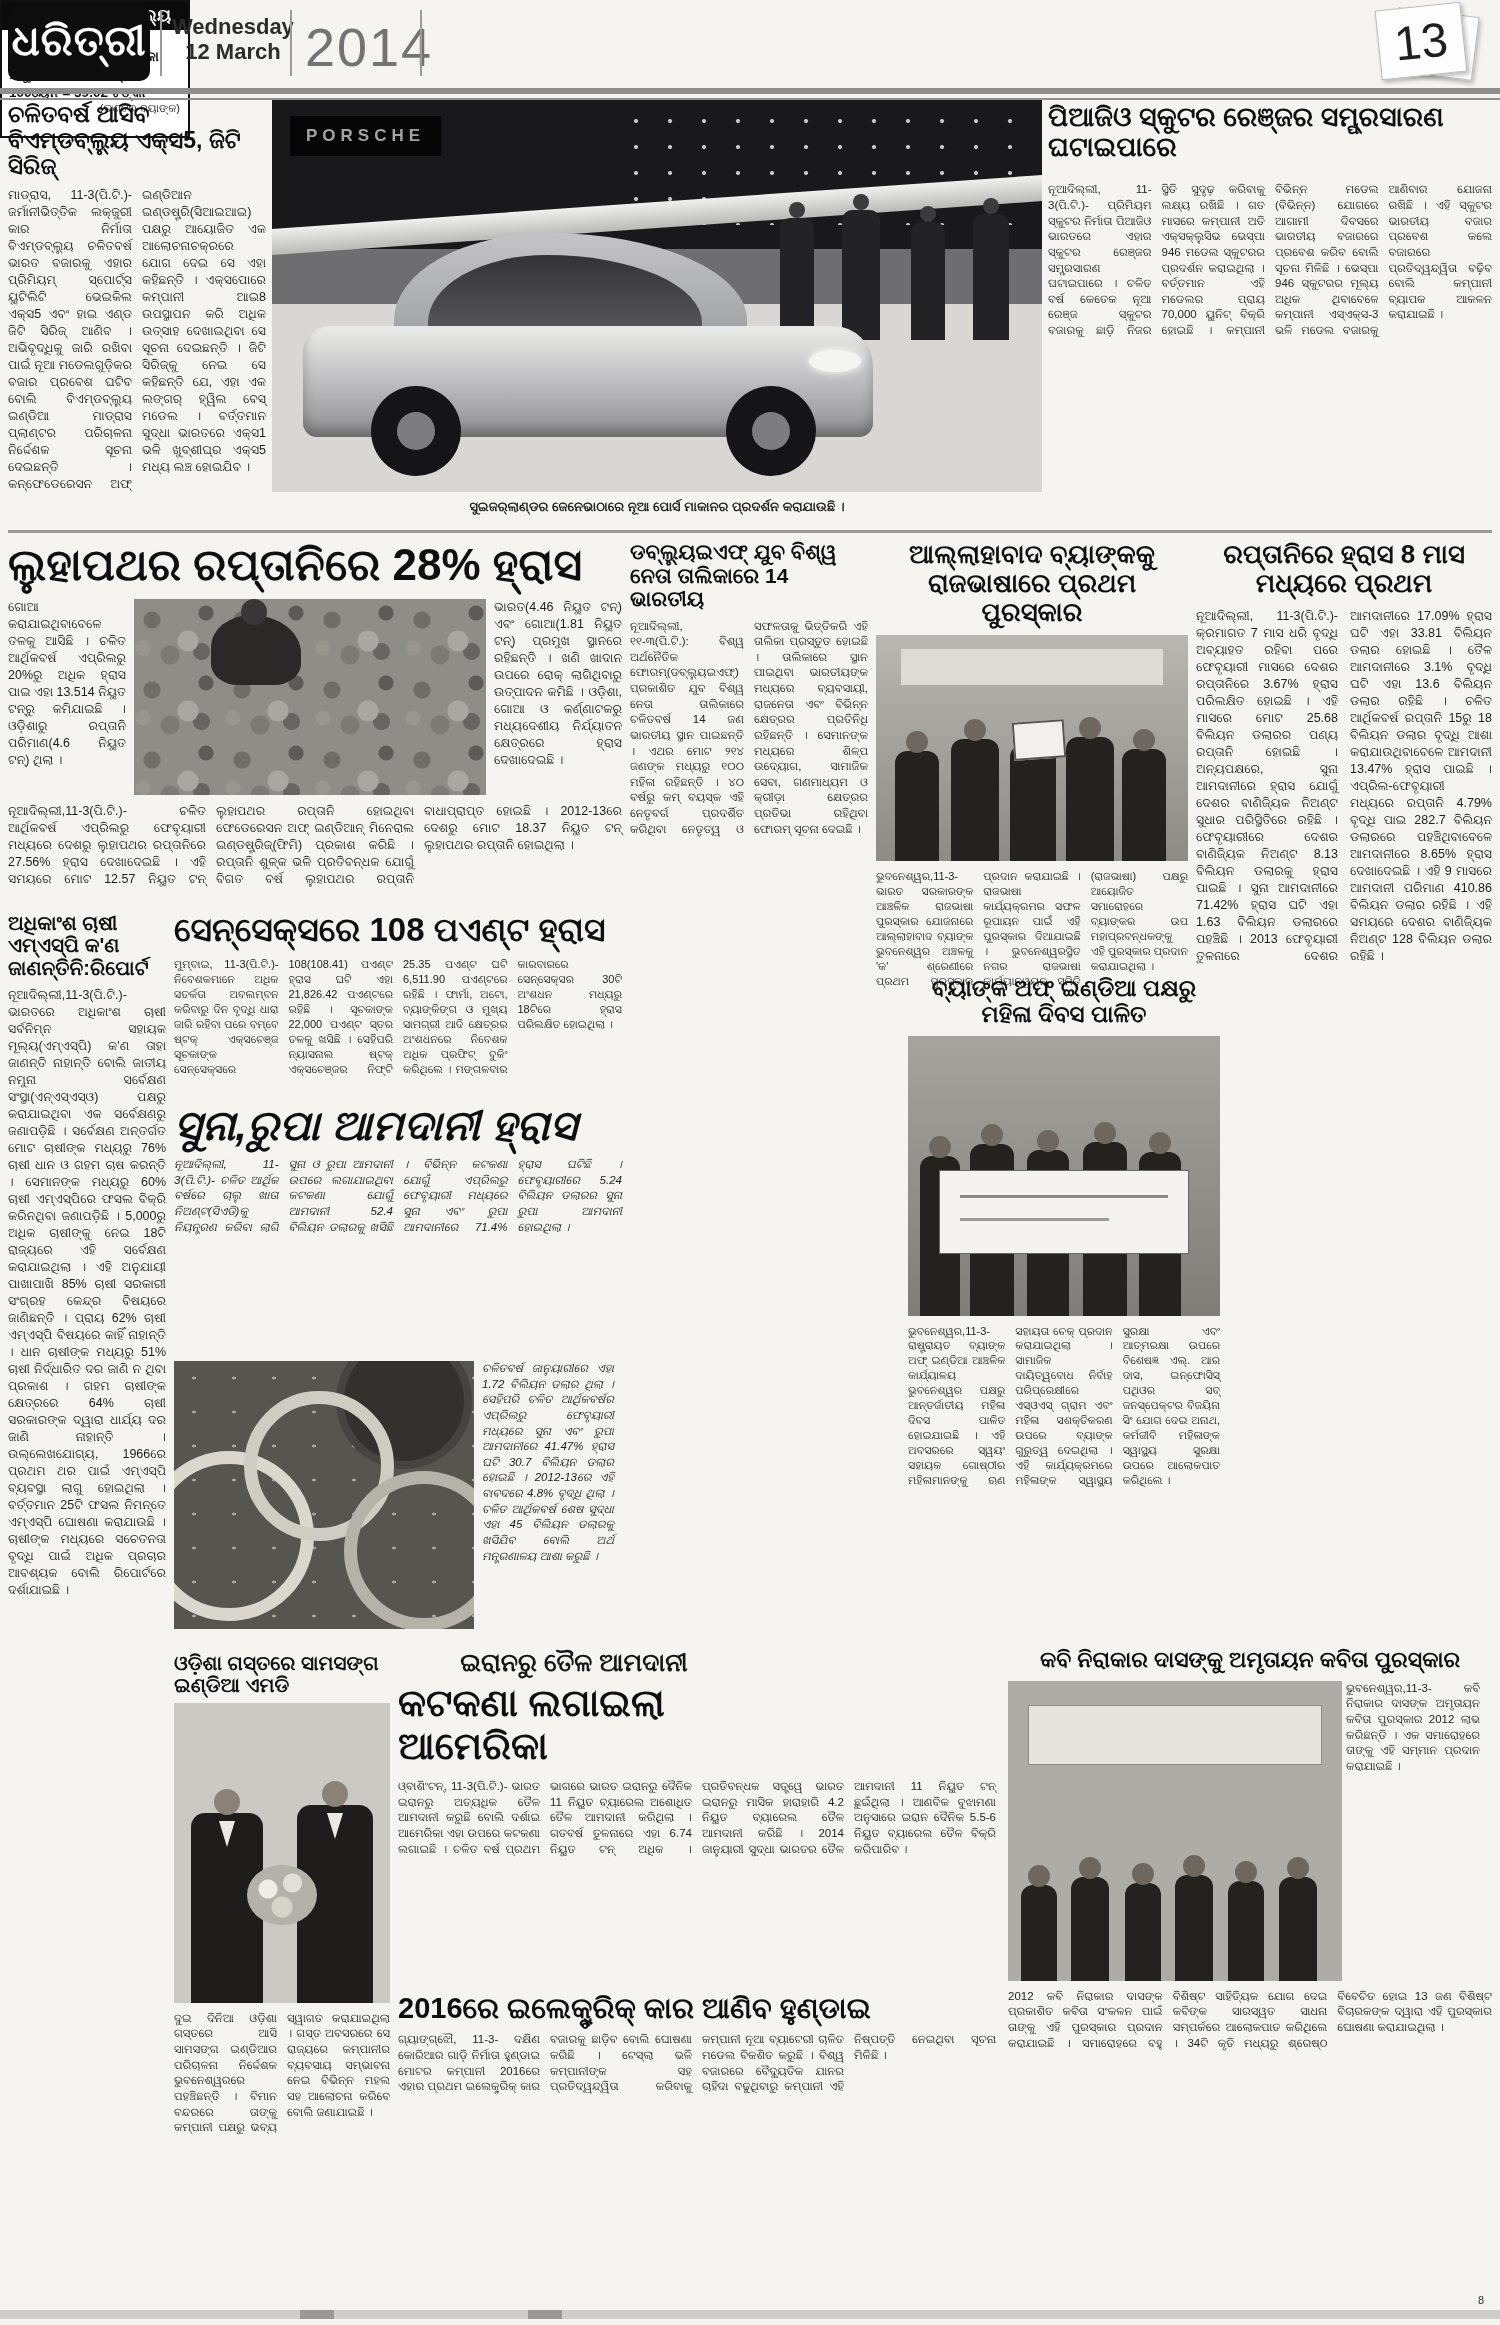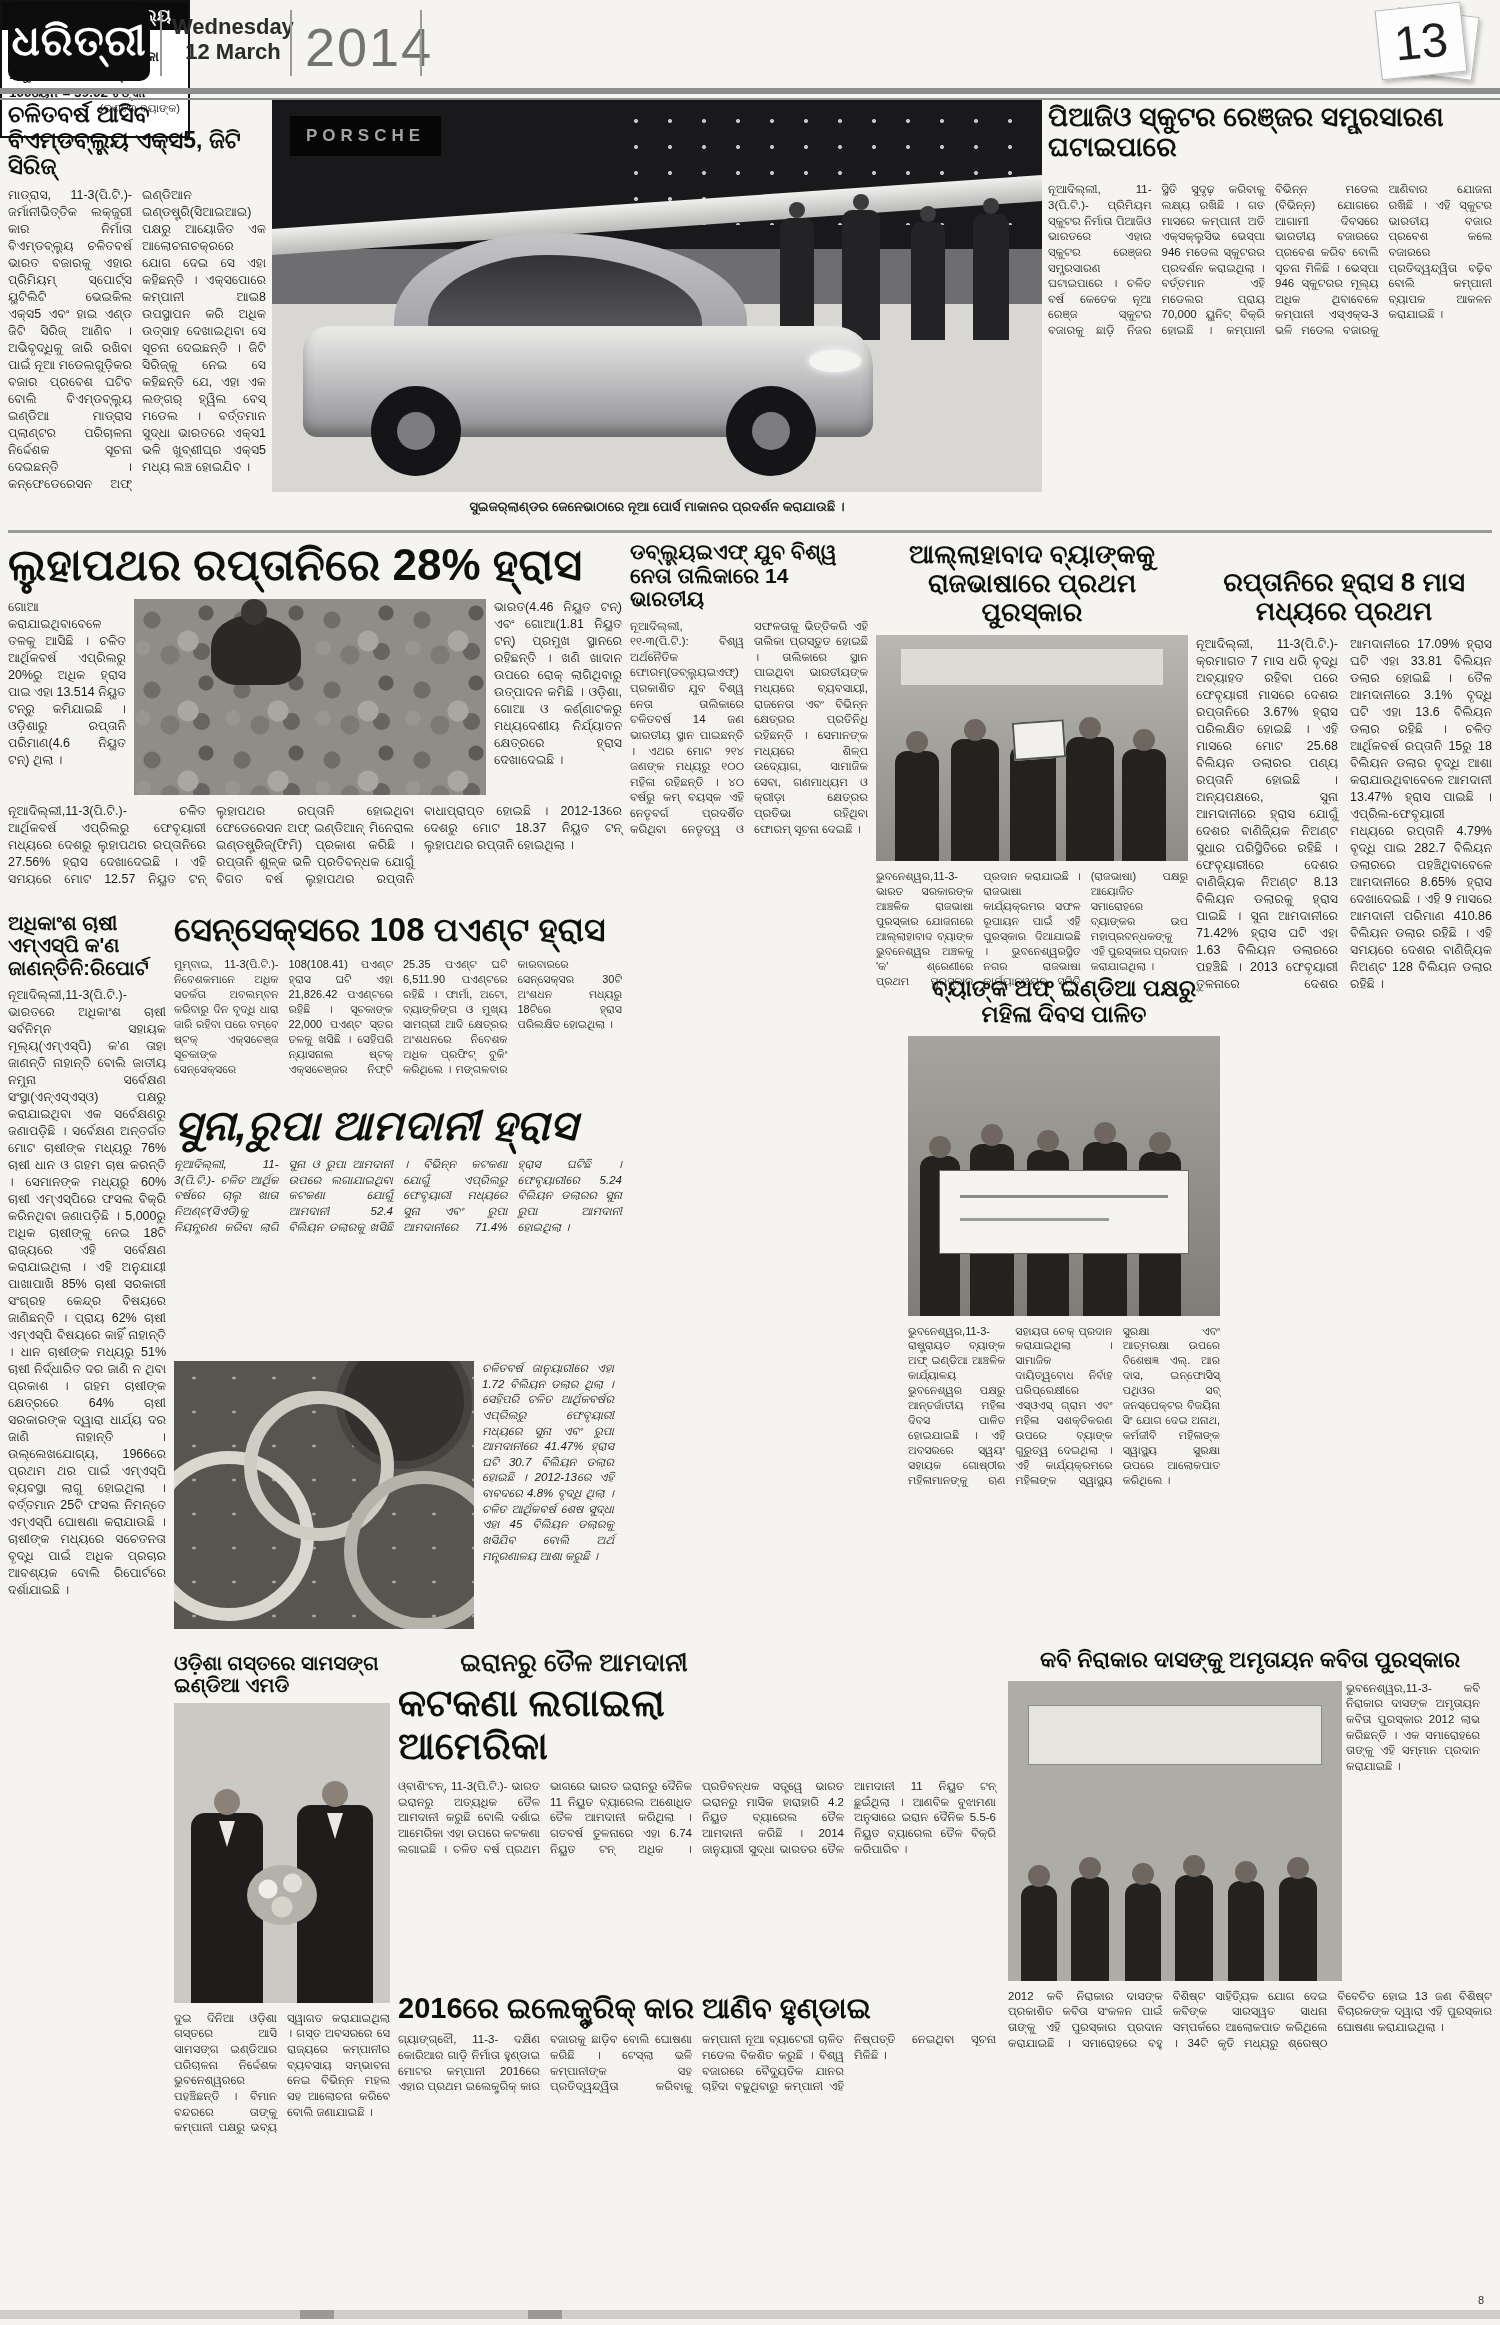--- a/index.html
+++ b/index.html
@@ -80,21 +80,21 @@
   #allahabad { left:876px; top:540px; width:312px; height:432px; }
   #allahabad .hl { font-size:26px; text-align:center; margin-bottom:8px; }
   #award-img { width:312px; height:226px; background:linear-gradient(#b9b7b2,#8d8b86); }
   .banner { position:absolute; left:8%; top:6%; width:84%; height:16%; background:#dddbd6; }
   .fig { position:absolute; bottom:0; background:#24221f; border-radius:12px 12px 0 0; }
   .fig:before { content:""; position:absolute; left:50%; top:-20px; transform:translateX(-50%); width:22px; height:22px; border-radius:50%; background:#6e675f; }
   .plaque { position:absolute; left:44%; top:38%; width:52px; height:38px; background:#f1f0ec; border:2px solid #555; transform:rotate(-4deg); }
   #allahabad .body-txt { margin-top:8px; height:156px; font-size:11px; }
 
   #exports { left:1196px; top:540px; width:296px; height:1102px; }
-  #exports .hl { font-size:26px; text-align:center; margin-bottom:10px;margin-top:28px; }
+  #exports .hl { font-size:26px; text-align:center; margin-bottom:10px; }
   #exports .body-txt { height:1010px; column-count:2; column-gap:12px; }
 
   #msp { left:8px; top:912px; width:158px; height:1390px; }
   #msp .hl { font-size:20px; margin-bottom:8px; }
   #msp .body-txt { height:1270px; }
 
   #sensex { left:174px; top:912px; width:448px; height:186px; }
   #sensex .hl { font-size:33px; margin-bottom:8px; }
   #sensex .body-txt { height:128px; font-size:11px; }
 

